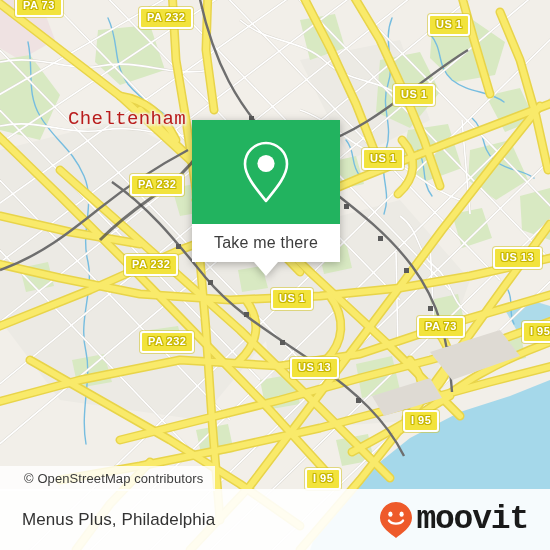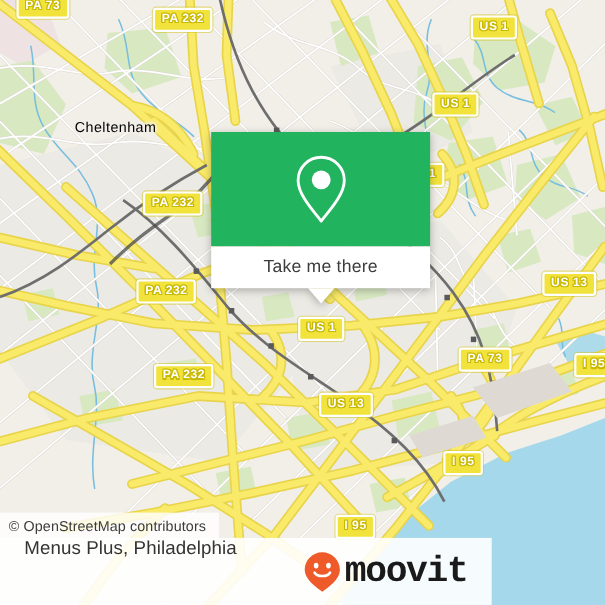--- a/index.html
+++ b/index.html
@@ -43,35 +43,36 @@
       -1px  1px 0 #c9b800, 1px  1px 0 #c9b800,
        0   -1px 0 #c9b800, 0    1px 0 #c9b800,
       -1px  0   0 #c9b800, 1px  0   0 #c9b800;
     box-shadow: 0 0 0 1px rgba(210,195,40,0.55);
     pointer-events: auto;
   }
 
   
   .place-label {
     position: absolute;
-    color: #000000;
-    font-size: 13px;
+    color: #b91c1c;
+    font-size: 19px;
     letter-spacing: 0.4px;
     text-shadow:
       -1.5px -1.5px 2px #f2efe9, 1.5px -1.5px 2px #f2efe9,
       -1.5px  1.5px 2px #f2efe9, 1.5px  1.5px 2px #f2efe9,
        0 0 3px #f2efe9;
     white-space: nowrap;
+    font-family: Liberation Mono, monospace;
   }
 
   
   #popup {
     position: absolute;
     left: 192px; top: 120px;
-    width: 199px;
+    width: 148px;
     filter: drop-shadow(0 2px 4px rgba(0,0,0,0.28));
   }
   #popup-green {
     background: #22b35f;
     height: 104px;
     display: flex;
     align-items: center;
     justify-content: center;
   }
   #popup-white {
@@ -95,36 +96,37 @@
     border-left: 12px solid transparent;
     border-right: 12px solid transparent;
     border-top: 14px solid #ffffff;
   }
 
   
   #attribution {
     position: absolute;
     left: 0; top: 466px;
     height: 25px;
-    padding: 0 12px 0 8px;
+    padding: 0 12px 0 24px;
     display: flex;
     align-items: center;
     background: rgba(255,255,255,0.82);
     color: #3b3b3b;
     font-size: 13px;
     letter-spacing: 0.1px;
   }
 
   
   #bottombar {
     position: absolute;
     left: 0; bottom: 0;
-    width: 447px; height: 61px;
+    width: 550px; height: 61px;
     background: rgba(255,255,255,0.90);
     display: flex;
+    align-items: center;
     justify-content: space-between;
     padding: 0 22px 0 22px;
   }
   #bottom-title {
     color: #333333;
     font-size: 17px;
     letter-spacing: 0.1px;
     white-space: nowrap;
   }
   #brand {

